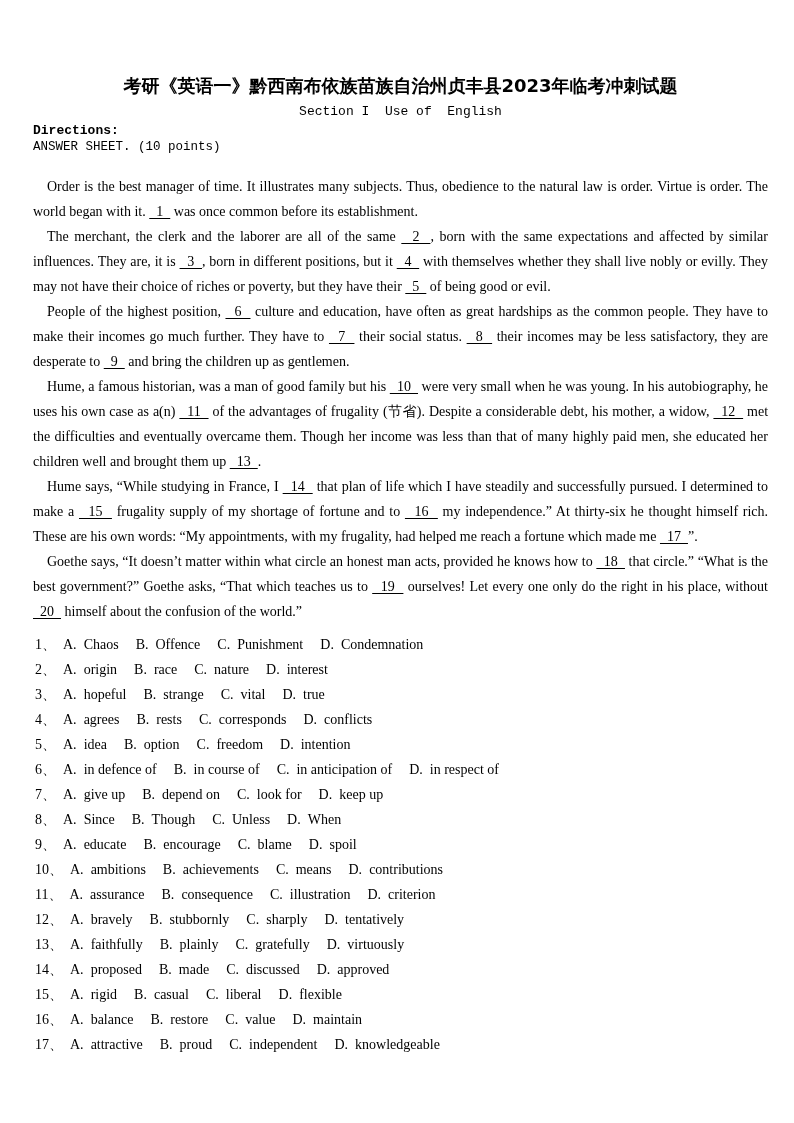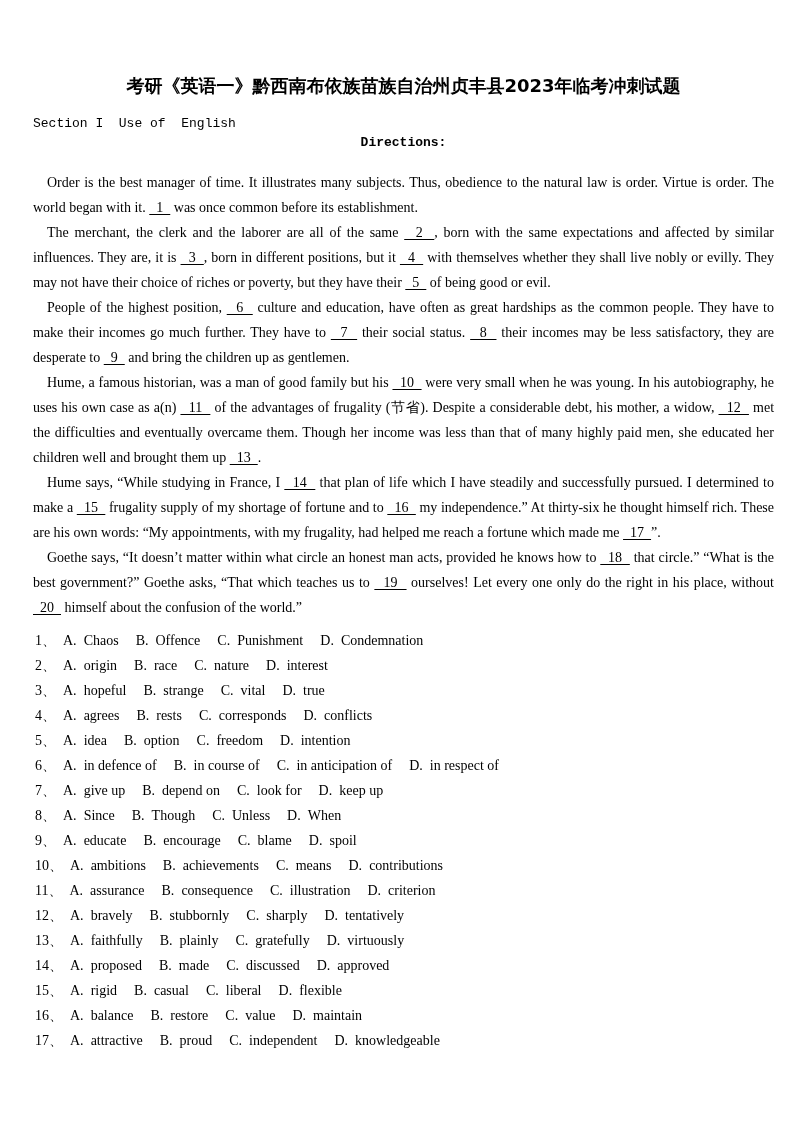--- a/index.html
+++ b/index.html
@@ -2,48 +2,47 @@
 <html><head>
 <meta charset="utf-8">
 <style>
   html, body { margin: 0; padding: 0; background: #ffffff; }
   .page {
     position: relative;
     width: 794px;
     height: 1123px;
     background: #ffffff;
     box-sizing: border-box;
-    padding: 74px 20px 0 33px;
+    padding: 74px 26px 0 33px;
     font-family: "Liberation Serif", "DejaVu Serif", serif;
     color: #000000;
     overflow: hidden;
   }
   .title {
     margin: 0;
     text-align: center;
     font-family: "DejaVu Sans", "Liberation Sans", sans-serif;
     font-size: 18px;
     line-height: 23px;
     font-weight: bold;
   }
   .subtitle {
-    margin-top: 19px;
-    text-align: left;
+    margin-top: 7px;
+    text-align: center;
     font-family: "Liberation Mono", "DejaVu Sans Mono", monospace;
     font-size: 13px;
     line-height: 16px;
     white-space: pre;
   }
   .dir-label {
     margin-top: 3px;
     font-family: "Liberation Mono", "DejaVu Sans Mono", monospace;
     font-weight: bold;
     font-size: 13px;
     line-height: 16px;
-    text-align: center;
   }
   .dir-line {
     font-family: "Liberation Mono", "DejaVu Sans Mono", monospace;
     font-size: 12.5px;
     line-height: 16px;
     white-space: pre;
   }
   .passage {
     margin-top: 19px;
     font-size: 14px;
@@ -68,20 +67,21 @@
   .q-opt:last-child { margin-right: 0; }
   .q-opt-label { margin-right: 7px; }
 </style>
 </head>
 <body>
 
 <div class="page">
   <h1 class="title">考研《英语一》黔西南布依族苗族自治州贞丰县2023年临考冲刺试题</h1>
   <div class="subtitle">Section I  Use of  English</div>
   <div class="dir-label">Directions:</div>
+  <div class="dir-line">ANSWER SHEET. (10 points)</div>
   <div class="passage" id="passage">
       <p>Order is the best manager of time. It illustrates many subjects. Thus, obedience to the natural law is order. Virtue is order. The world began with it. <span class="blank">&nbsp;&nbsp;1&nbsp;&nbsp;</span> was once common before its establishment.</p>
       <p>The merchant, the clerk and the laborer are all of the same <span class="blank">&nbsp;&nbsp;2&nbsp;&nbsp;</span>, born with the same expectations and affected by similar influences. They are, it is <span class="blank">&nbsp;&nbsp;3&nbsp;&nbsp;</span>, born in different positions, but it <span class="blank">&nbsp;&nbsp;4&nbsp;&nbsp;</span> with themselves whether they shall live nobly or evilly. They may not have their choice of riches or poverty, but they have their <span class="blank">&nbsp;&nbsp;5&nbsp;&nbsp;</span> of being good or evil.</p>
       <p>People of the highest position, <span class="blank">&nbsp;&nbsp;6&nbsp;&nbsp;</span> culture and education, have often as great hardships as the common people. They have to make their incomes go much further. They have to <span class="blank">&nbsp;&nbsp;7&nbsp;&nbsp;</span> their social status. <span class="blank">&nbsp;&nbsp;8&nbsp;&nbsp;</span> their incomes may be less satisfactory, they are desperate to <span class="blank">&nbsp;&nbsp;9&nbsp;&nbsp;</span> and bring the children up as gentlemen.</p>
       <p>Hume, a famous historian, was a man of good family but his <span class="blank">&nbsp;&nbsp;10&nbsp;&nbsp;</span> were very small when he was young. In his autobiography, he uses his own case as a(n) <span class="blank">&nbsp;&nbsp;11&nbsp;&nbsp;</span> of the advantages of frugality (节省). Despite a considerable debt, his mother, a widow, <span class="blank">&nbsp;&nbsp;12&nbsp;&nbsp;</span> met the difficulties and eventually overcame them. Though her income was less than that of many highly paid men, she educated her children well and brought them up <span class="blank">&nbsp;&nbsp;13&nbsp;&nbsp;</span>.</p>
       <p>Hume says, “While studying in France, I <span class="blank">&nbsp;&nbsp;14&nbsp;&nbsp;</span> that plan of life which I have steadily and successfully pursued. I determined to make a <span class="blank">&nbsp;&nbsp;15&nbsp;&nbsp;</span> frugality supply of my shortage of fortune and to <span class="blank">&nbsp;&nbsp;16&nbsp;&nbsp;</span> my independence.” At thirty-six he thought himself rich. These are his own words: “My appointments, with my frugality, had helped me reach a fortune which made me <span class="blank">&nbsp;&nbsp;17&nbsp;&nbsp;</span>”.</p>
       <p>Goethe says, “It doesn’t matter within what circle an honest man acts, provided he knows how to <span class="blank">&nbsp;&nbsp;18&nbsp;&nbsp;</span> that circle.” “What is the best government?” Goethe asks, “That which teaches us to <span class="blank">&nbsp;&nbsp;19&nbsp;&nbsp;</span> ourselves! Let every one only do the right in his place, without <span class="blank">&nbsp;&nbsp;20&nbsp;&nbsp;</span> himself about the confusion of the world.”</p>
     </div>
   <div class="questions" id="questions">
       <div class="q-row"><span class="q-num">1、</span><span class="q-opt"><span class="q-opt-label">A.</span><span class="q-opt-text">Chaos</span></span><span class="q-opt"><span class="q-opt-label">B.</span><span class="q-opt-text">Offence</span></span><span class="q-opt"><span class="q-opt-label">C.</span><span class="q-opt-text">Punishment</span></span><span class="q-opt"><span class="q-opt-label">D.</span><span class="q-opt-text">Condemnation</span></span></div>

